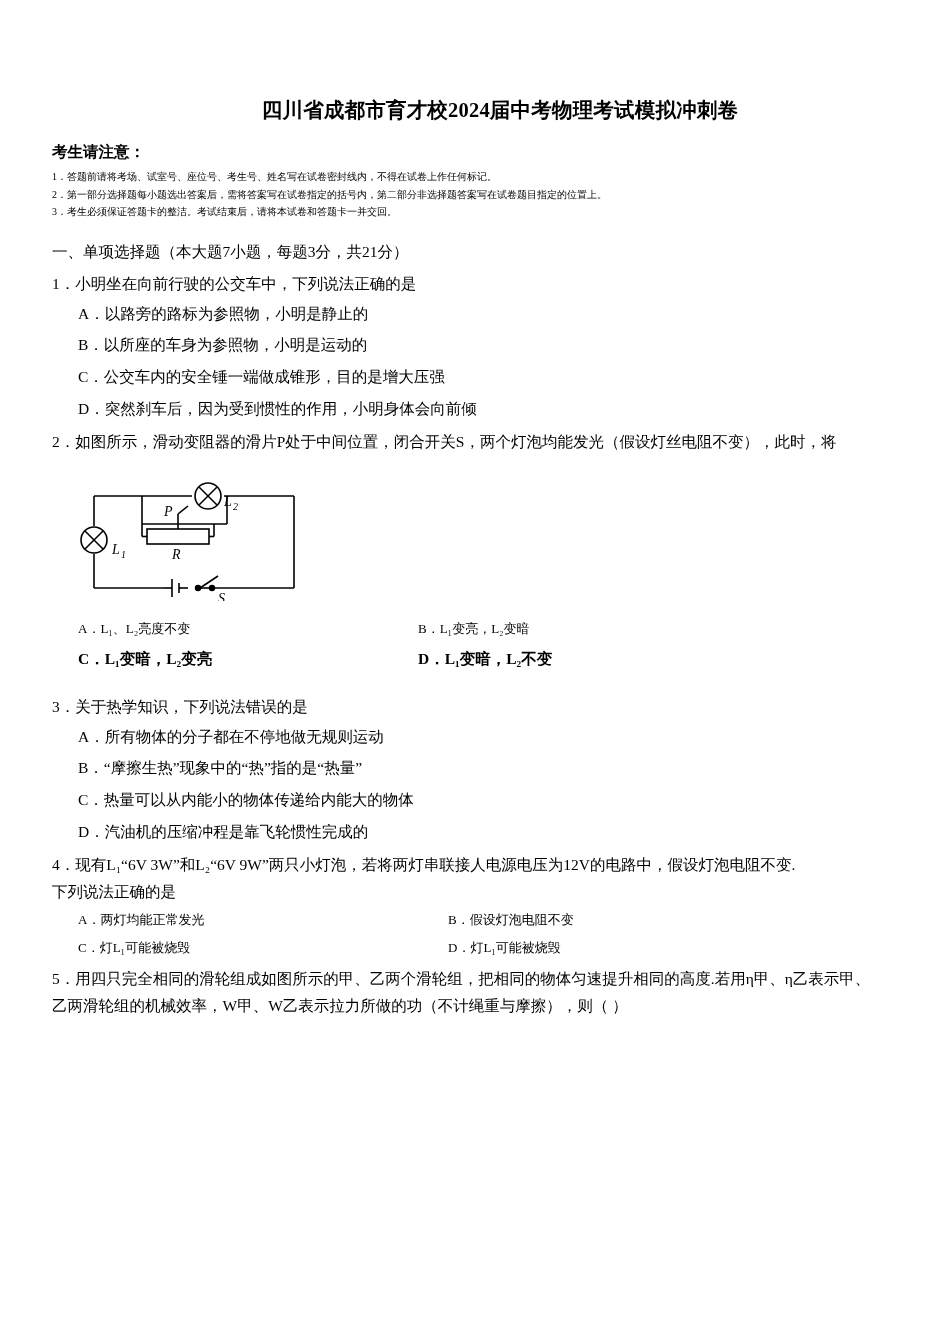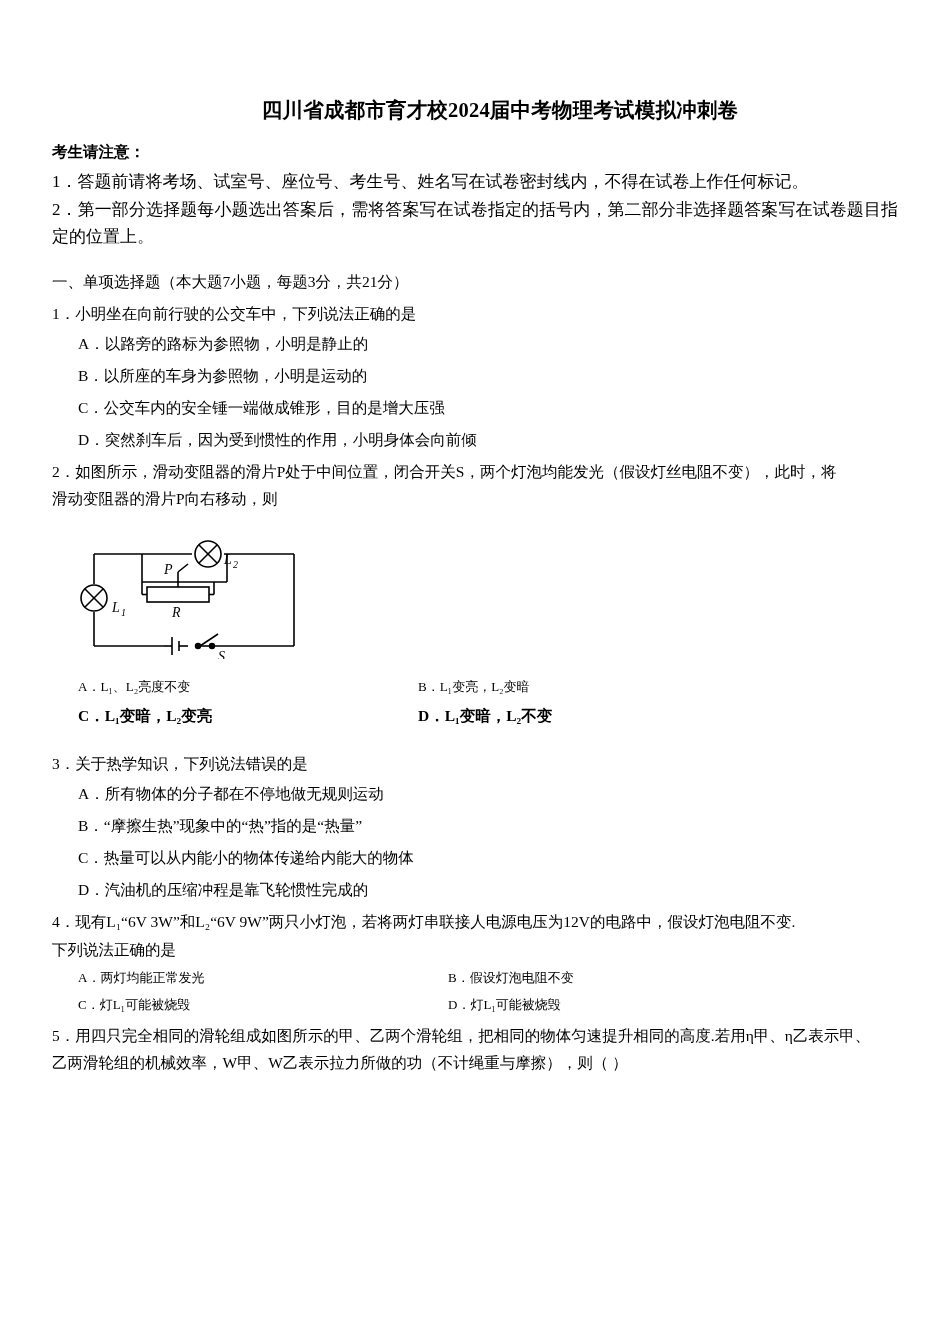--- a/index.html
+++ b/index.html
@@ -30,21 +30,21 @@
     letter-spacing: 0.2px;
     padding-left: 90px;
     padding-right: 40px;
   }
   .notice-head {
     font-size: 15.5px;
     font-weight: bold;
     margin: 0 0 6px 0;
   }
   .notice-line {
-    font-size: 17px;
+    font-size: 10px;
     line-height: 1.55;
     margin: 0 0 2px 0;
     text-align: justify;
   }
   .section-head {
     font-size: 15.5px;
     margin: 22px 0 8px 0;
   }
   .q-stem {
     font-size: 15.5px;
@@ -84,31 +84,31 @@
 </head>
 <body>
 
 <div class="page">
 
   <h1 class="doc-title">四川省成都市育才校2024届中考物理考试模拟冲刺卷</h1>
 
   <div class="notice-head">考生请注意：</div>
   <p class="notice-line">1．答题前请将考场、试室号、座位号、考生号、姓名写在试卷密封线内，不得在试卷上作任何标记。</p>
   <p class="notice-line">2．第一部分选择题每小题选出答案后，需将答案写在试卷指定的括号内，第二部分非选择题答案写在试卷题目指定的位置上。</p>
+  <p class="notice-line">3．考生必须保证答题卡的整洁。考试结束后，请将本试卷和答题卡一并交回。</p>
 
   <div class="section-head">一、单项选择题（本大题7小题，每题3分，共21分）</div>
 
   <p class="q-stem">1．小明坐在向前行驶的公交车中，下列说法正确的是</p>
   <p class="opt">A．以路旁的路标为参照物，小明是静止的</p>
   <p class="opt">B．以所座的车身为参照物，小明是运动的</p>
   <p class="opt">C．公交车内的安全锤一端做成锥形，目的是增大压强</p>
   <p class="opt">D．突然刹车后，因为受到惯性的作用，小明身体会向前倾</p>
 
   <p class="q-stem tight">2．如图所示，滑动变阻器的滑片P处于中间位置，闭合开关S，两个灯泡均能发光（假设灯丝电阻不变），此时，将</p>
-  <p class="q-stem">滑动变阻器的滑片P向右移动，则</p>
 
   <div class="circuit">
     <svg width="330" height="135" viewBox="0 0 330 135" xmlns="http://www.w3.org/2000/svg">
       <g fill="none" stroke="#000" stroke-width="1.6">
 
         <path d="M22,30 L120,30"></path>
         <path d="M152,30 L222,30"></path>
         <path d="M222,30 L222,122"></path>
         <path d="M222,122 L140,122"></path>
         <path d="M92,122 L22,122"></path>

